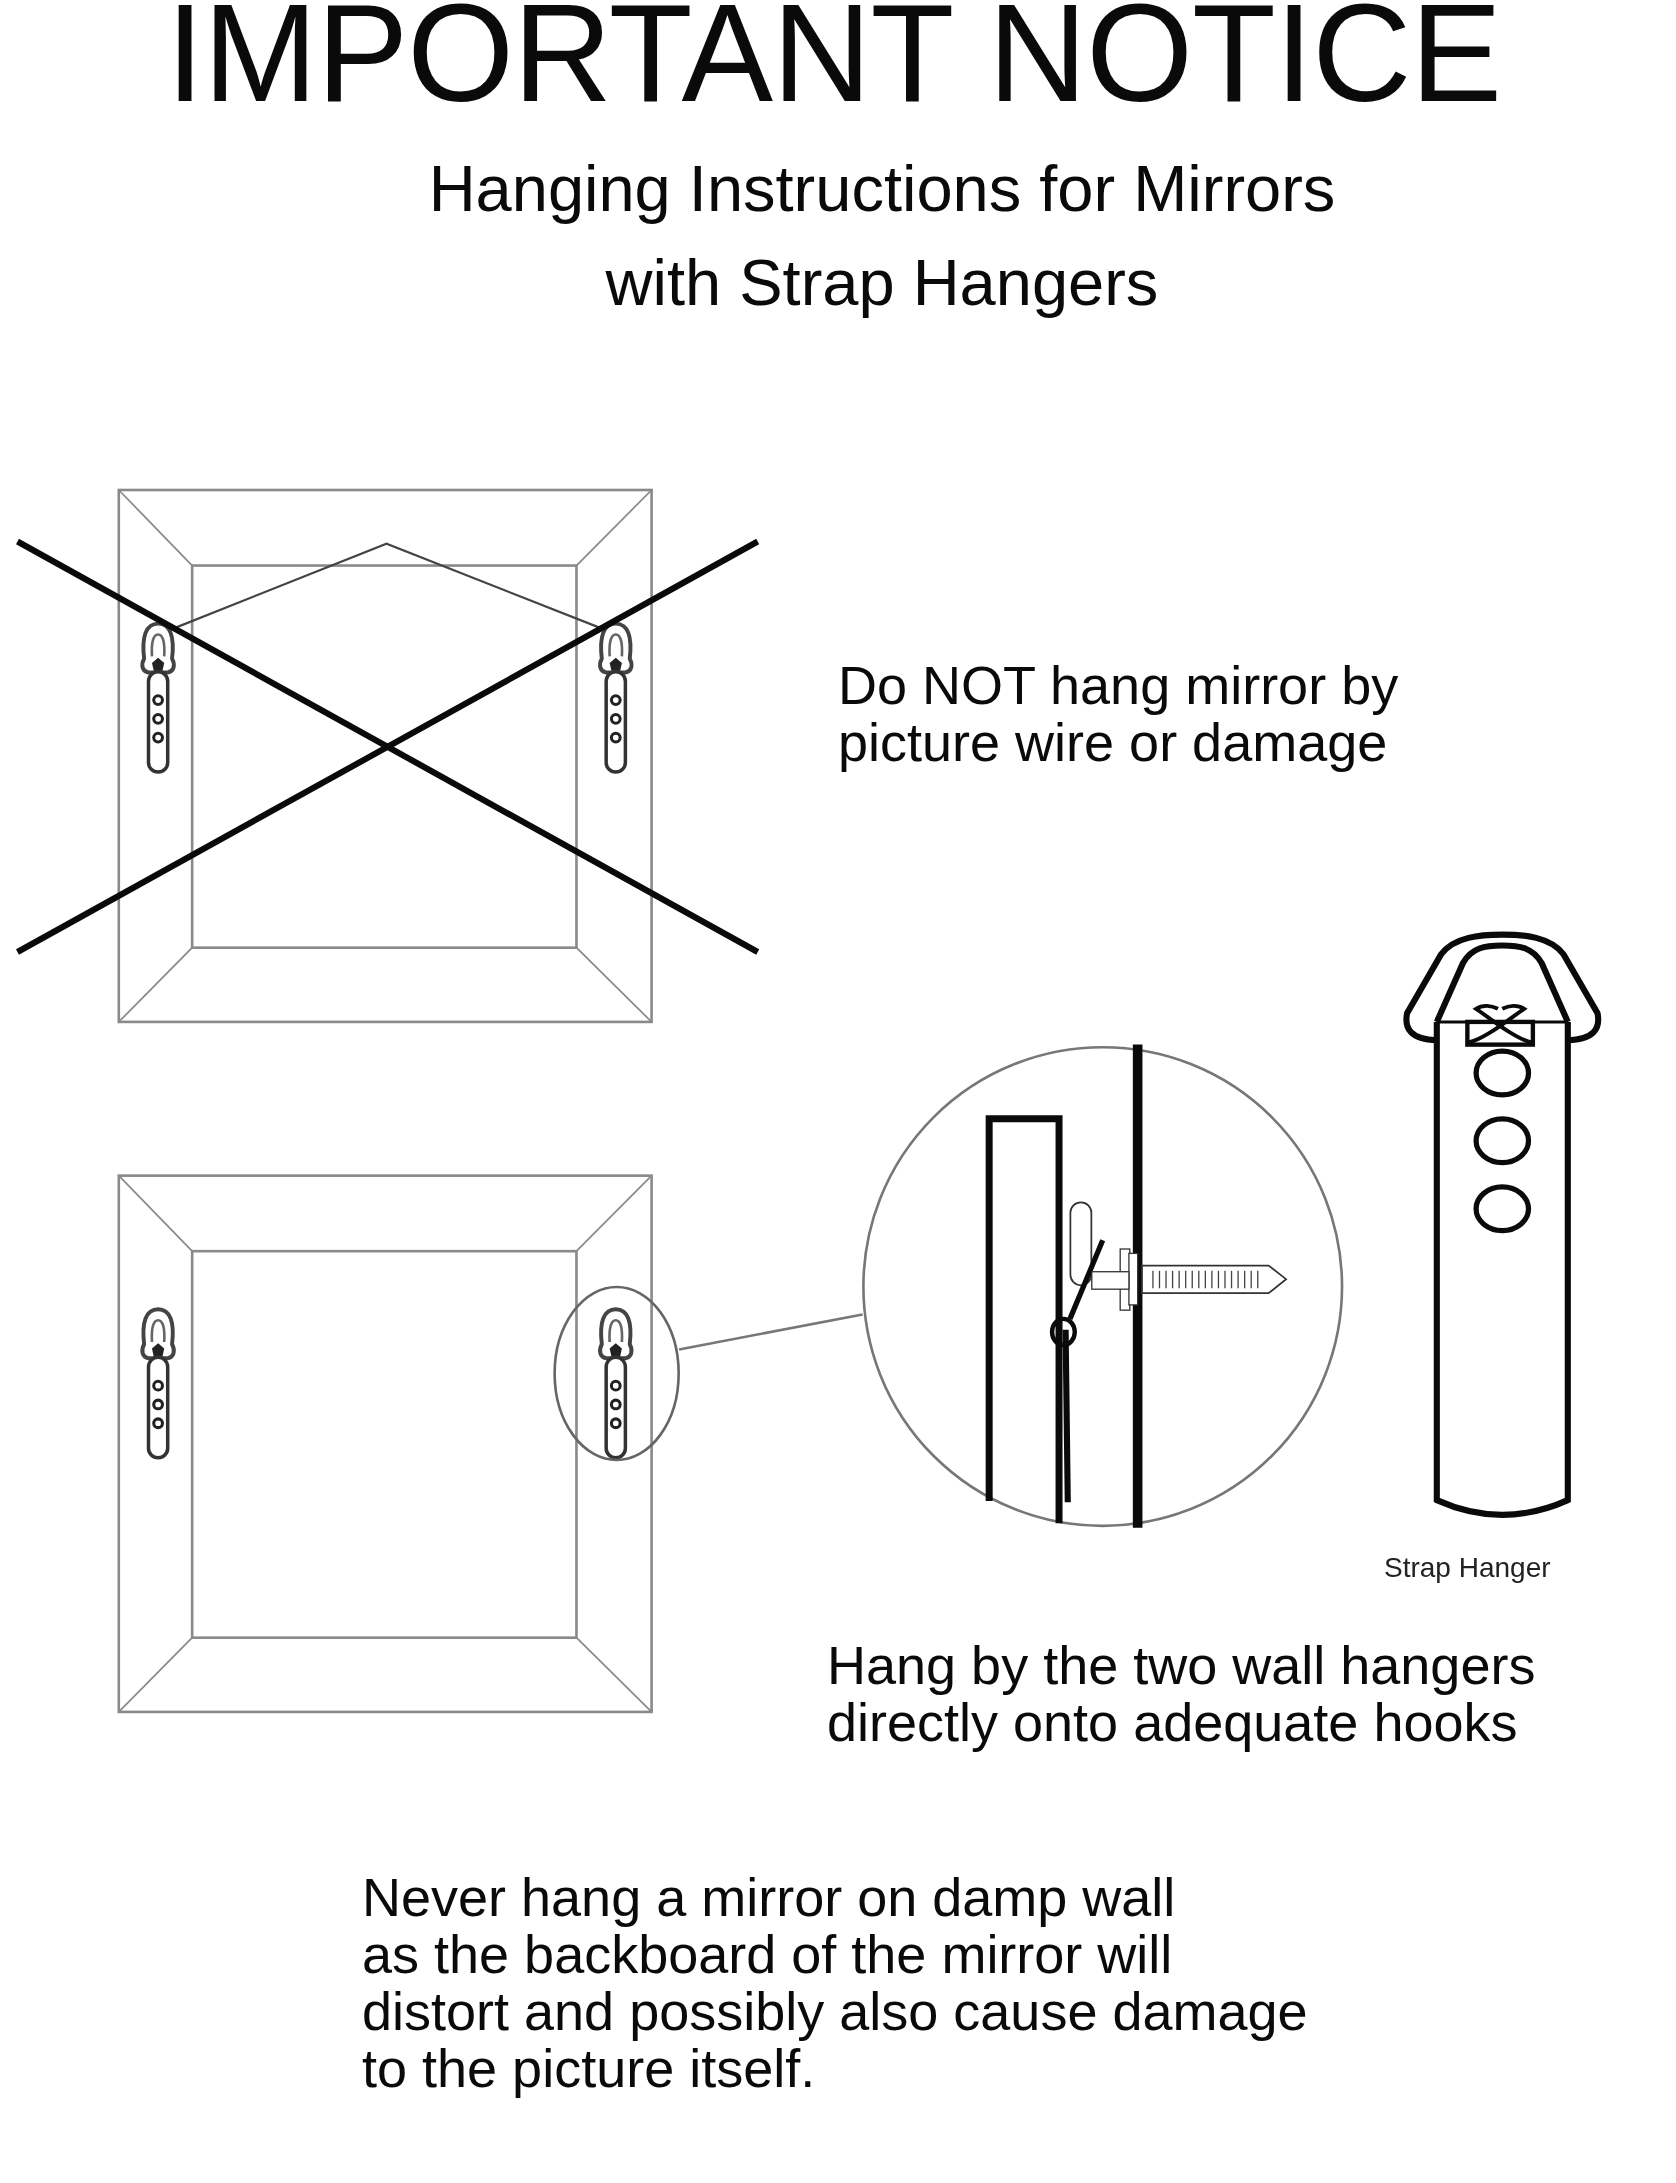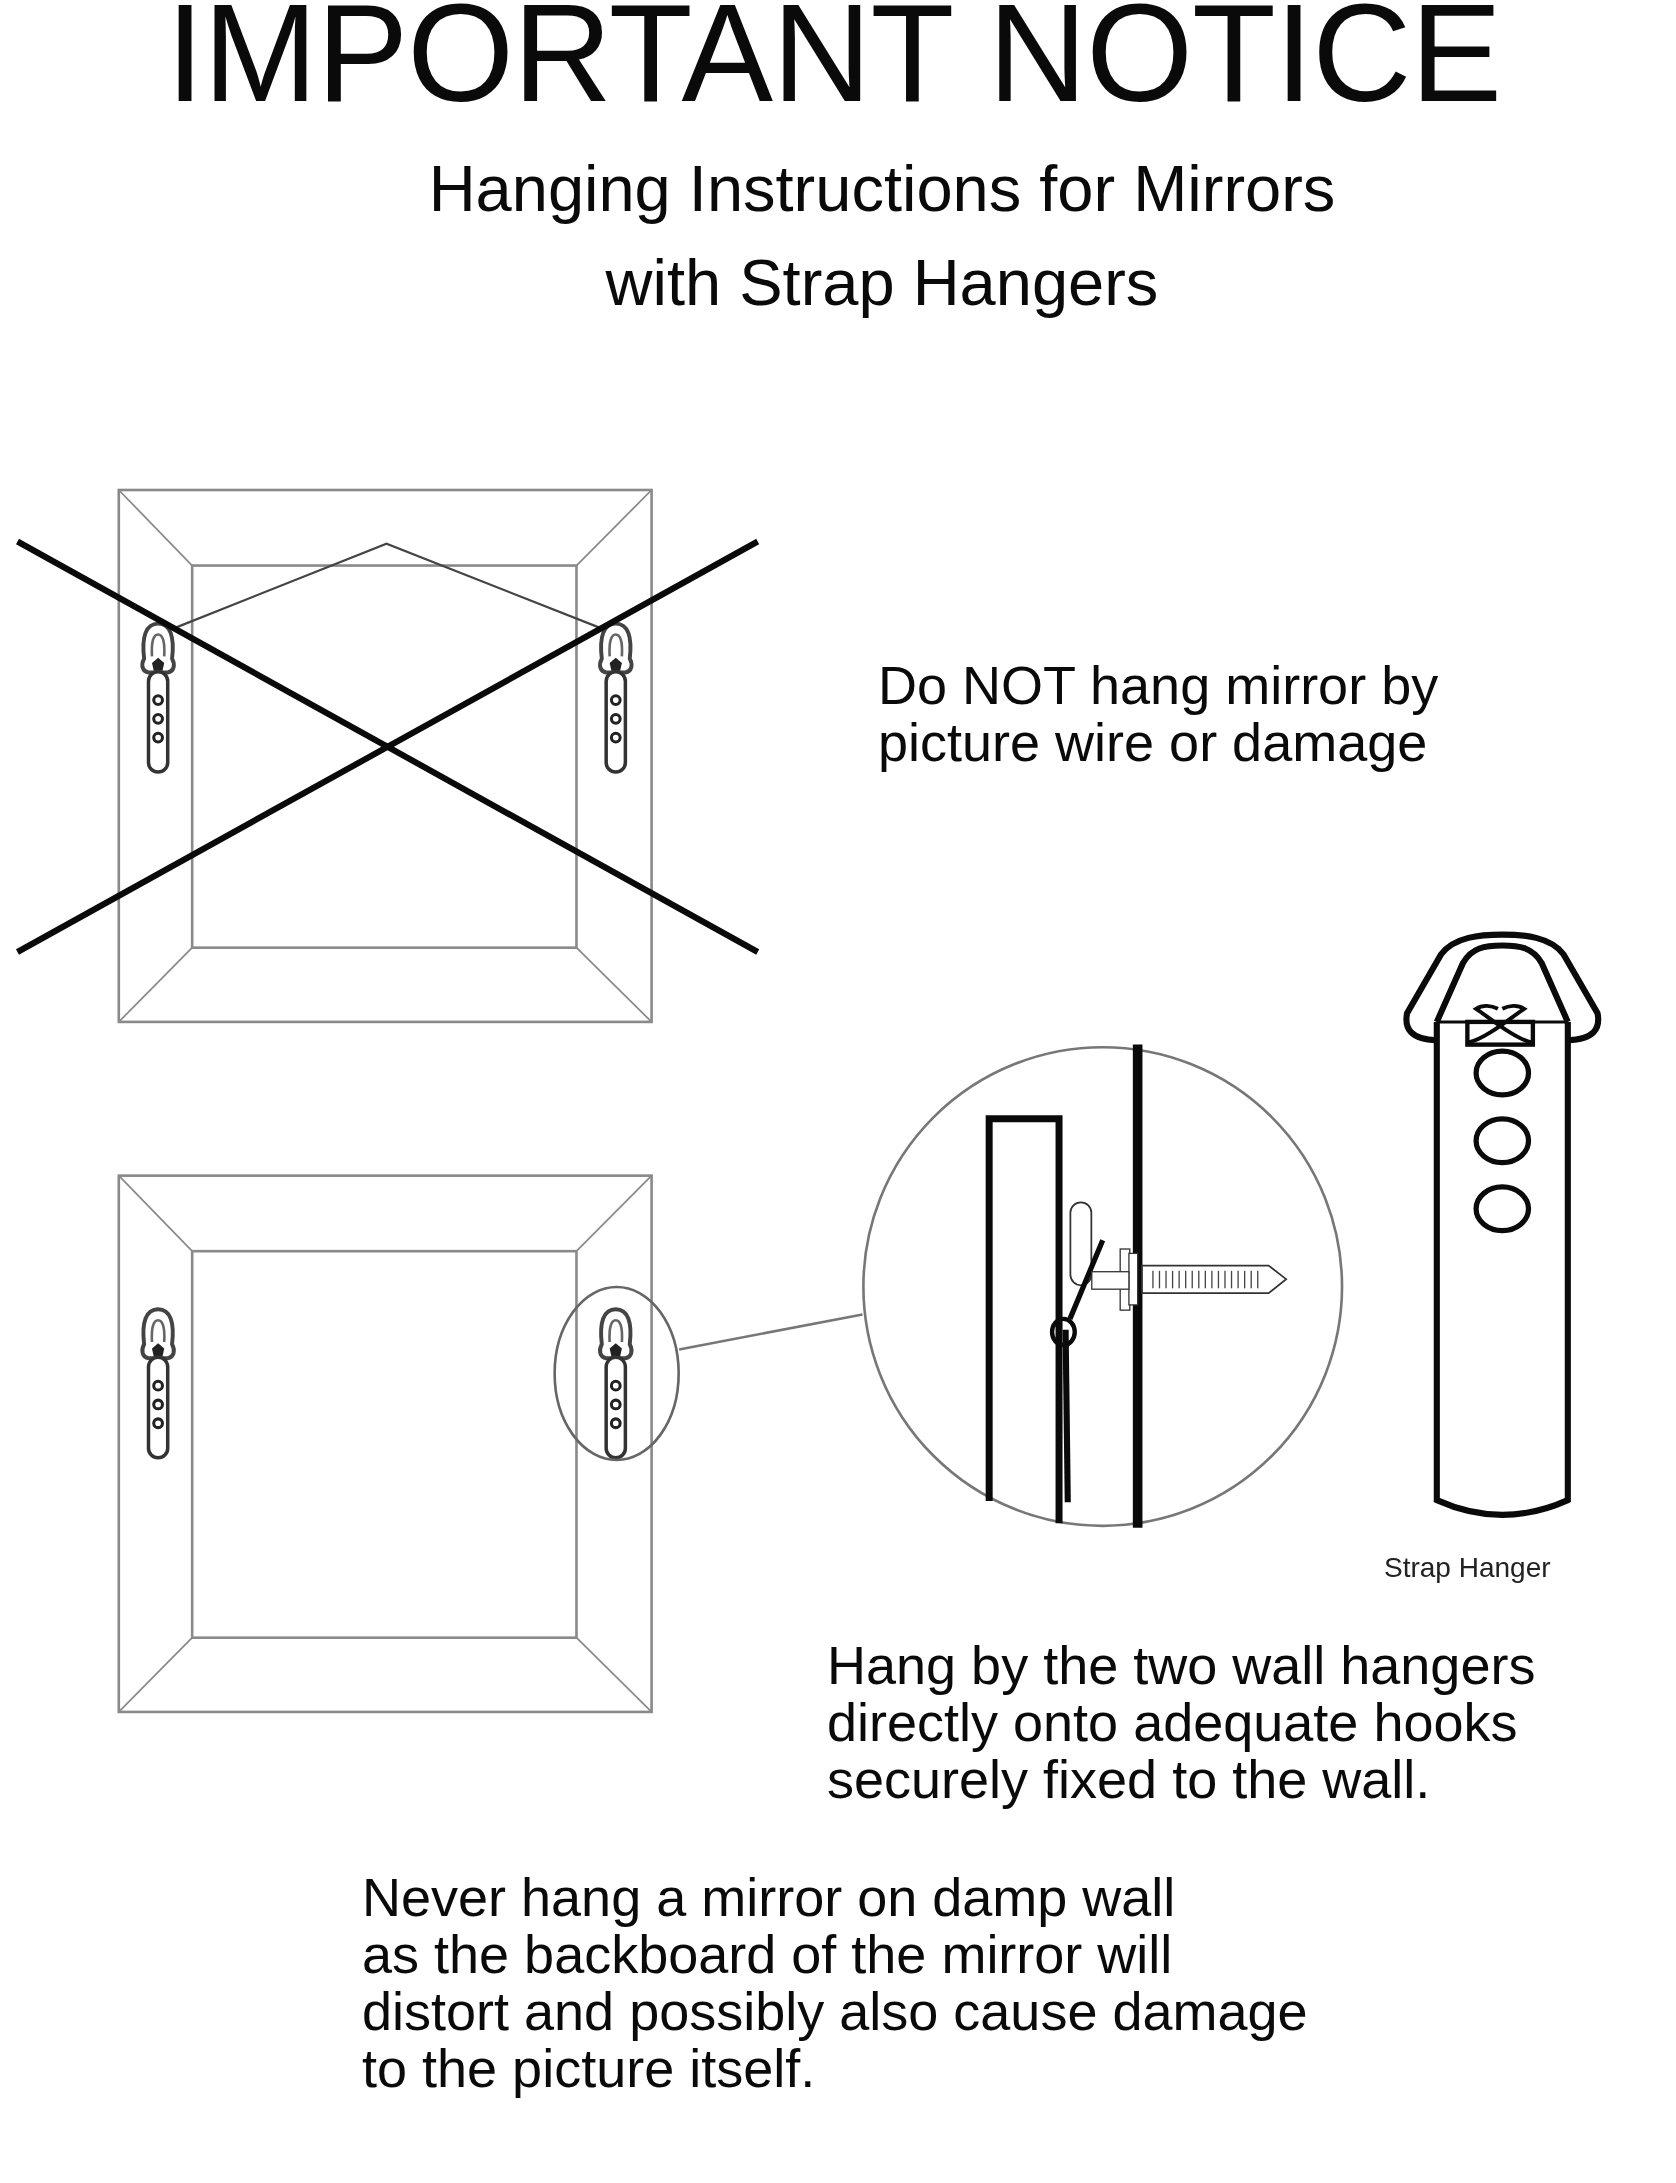--- a/index.html
+++ b/index.html
@@ -161,31 +161,30 @@
     <path d="M 3508 2387 C 3470 2380, 3410 2330, 3380 2310 C 3395 2300, 3415 2302, 3430 2310" fill="none" stroke="#0a0a0a" stroke-width="9"></path>
 
     <path d="M 3290 2340 L 3290 3435 C 3390 3480, 3490 3480, 3590 3435 L 3590 2340" fill="none" stroke="#0a0a0a" stroke-width="14"></path>
 
     <ellipse cx="3440" cy="2457" rx="60" ry="50" fill="none" stroke="#0a0a0a" stroke-width="12"></ellipse>
     <ellipse cx="3440" cy="2612" rx="60" ry="50" fill="none" stroke="#0a0a0a" stroke-width="12"></ellipse>
     <ellipse cx="3440" cy="2768" rx="60" ry="50" fill="none" stroke="#0a0a0a" stroke-width="12"></ellipse>
   </g>
 </svg>
 
-<div class="abs para" style="left:838px; top:657px;margin-left:40px;">
+<div class="abs para" style="left:838px; top:657px;">
   <div>Do NOT hang mirror by</div>
   <div>picture wire or damage</div>
 </div>
 
 <div class="abs caption" style="left:1384px; top:1548px;">Strap Hanger</div>
 
 <div class="abs para" style="left:827px; top:1637px;">
   <div>Hang by the two wall hangers</div>
   <div>directly onto adequate hooks</div>
-  <div>securely fixed to the wall.</div>
 </div>
 
 <div class="abs para" style="left:362px; top:1869px;">
   <div>Never hang a mirror on damp wall</div>
   <div>as the backboard of the mirror will</div>
   <div>distort and possibly also cause damage</div>
   <div>to the picture itself.</div>
 </div>
 
 

